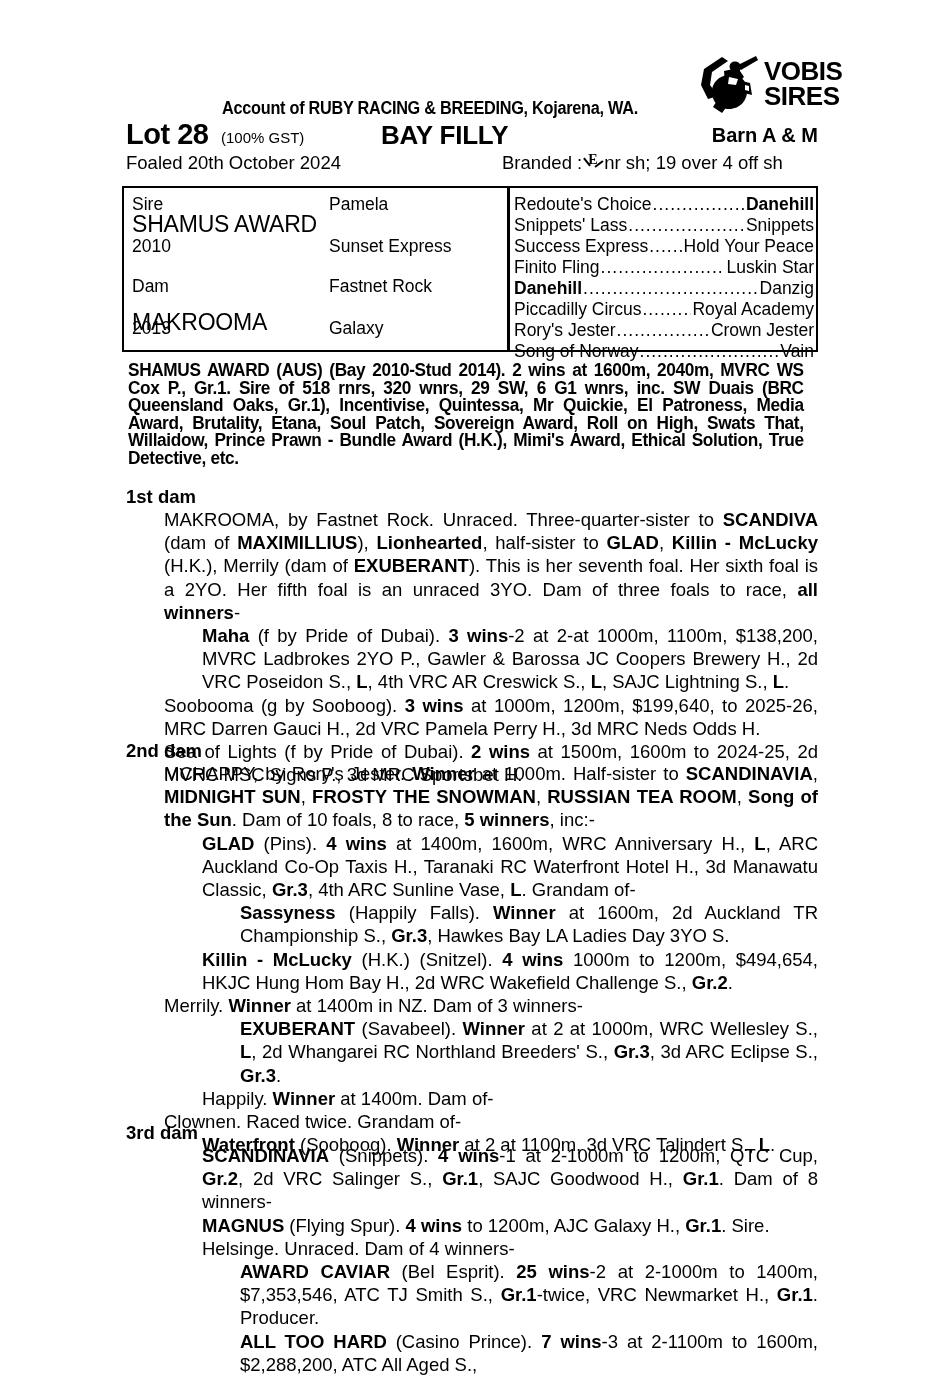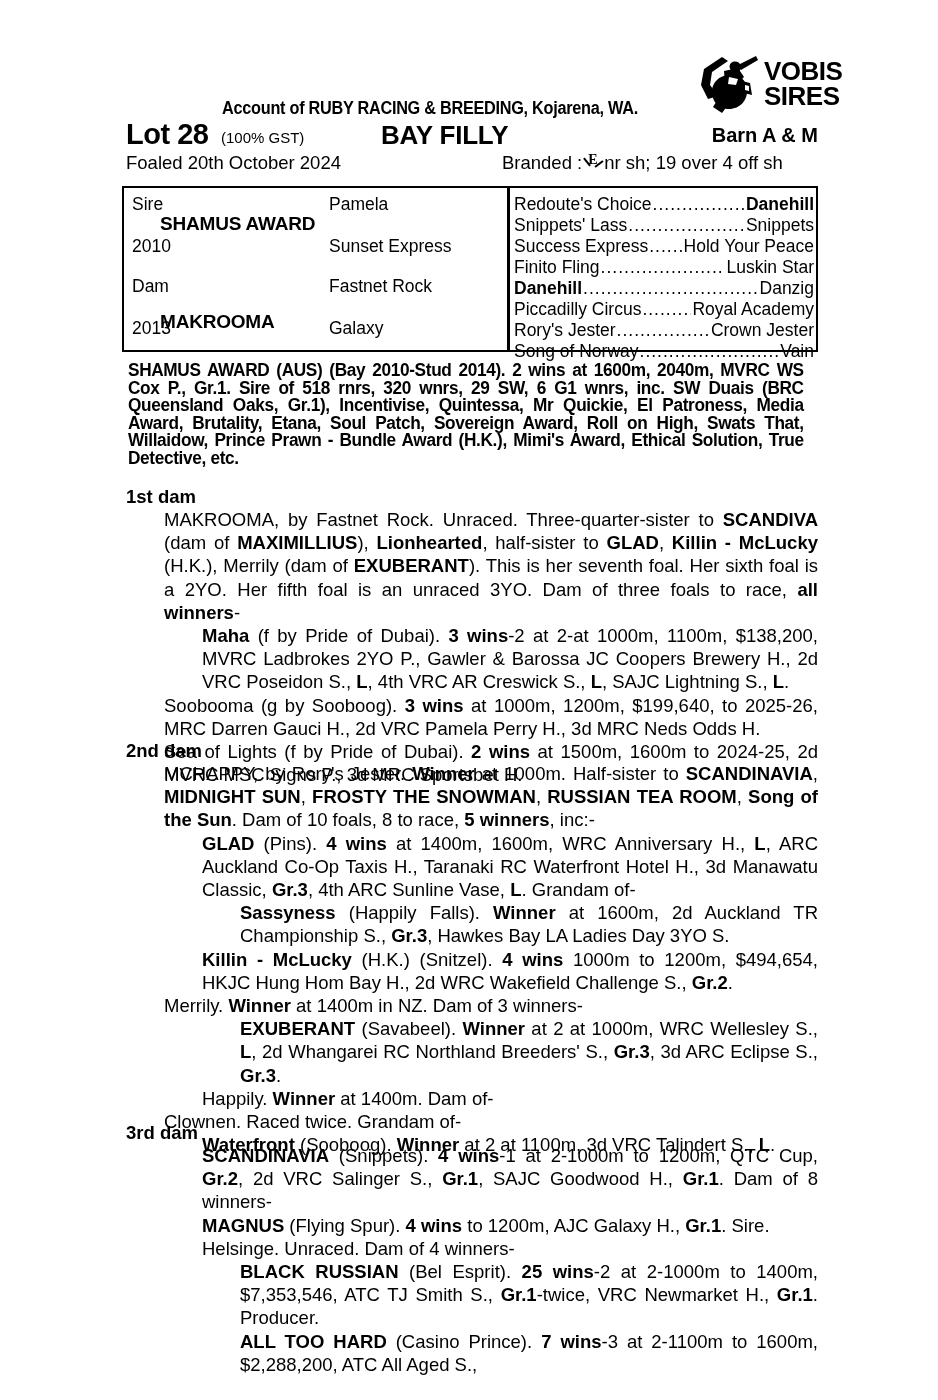--- a/index.html
+++ b/index.html
@@ -149,24 +149,23 @@
   .ped-col-a { position: absolute; left: 8px;  top: 0; width: 210px; }
   .ped-col-b { position: absolute; left: 205px; top: 0; width: 180px; }
   .ped-col-c { position: absolute; left: 390px; top: 0; width: 300px; }
   .ped-line {
     position: absolute;
     font-size: 17.5px;
     line-height: 20px;
     white-space: nowrap;
   }
   .ped-name {
-    font-weight: bold;
-    font-size: 19px;
+    font-weight: normal;
+    font-size: 23px;
     letter-spacing: -0.2px;
-    margin-left: 28px;
   }
   .gp-row {
     position: absolute;
     left: 0;
     width: 300px;
     font-size: 17.5px;
     line-height: 20px;
     display: flex;
     align-items: baseline;
   }
@@ -344,17 +343,17 @@
       <p class="ind2"><span>Happily. </span><span class="bold">Winner</span><span> at 1400m. Dam of-</span></p>
       <p class="ind1"><span>Clownen. Raced twice. Grandam of-</span></p>
       <p class="ind2"><span class="bold">Waterfront</span><span> (Sooboog). </span><span class="bold">Winner</span><span> at 2 at 1100m, 3d VRC Talindert S., </span><span class="bold">L</span><span>.</span></p>
     </div>
 
   <div class="dam-head" style="top:1122px;">3rd dam</div>
   <div class="dam-body" id="dam3-body" style="top:1144px;">
       <p class="ind2"><span class="bold">SCANDINAVIA</span><span> (Snippets). </span><span class="bold">4 wins</span><span>-1 at 2-1000m to 1200m, QTC Cup, </span><span class="bold">Gr.2</span><span>, 2d VRC Salinger S., </span><span class="bold">Gr.1</span><span>, SAJC Goodwood H., </span><span class="bold">Gr.1</span><span>. Dam of 8 winners-</span></p>
       <p class="ind2"><span class="bold">MAGNUS</span><span> (Flying Spur). </span><span class="bold">4 wins</span><span> to 1200m, AJC Galaxy H., </span><span class="bold">Gr.1</span><span>. Sire.</span></p>
       <p class="ind2"><span>Helsinge. Unraced. Dam of 4 winners-</span></p>
-      <p class="ind3"><span class="bold">BLACK RUSSIAN</span><span> (Bel Esprit). </span><span class="bold">25 wins</span><span>-2 at 2-1000m to 1400m, $7,353,546, ATC TJ Smith S., </span><span class="bold">Gr.1</span><span>-twice, VRC Newmarket H., </span><span class="bold">Gr.1</span><span>. Producer.</span></p>
+      <p class="ind3"><span class="bold">AWARD CAVIAR</span><span> (Bel Esprit). </span><span class="bold">25 wins</span><span>-2 at 2-1000m to 1400m, $7,353,546, ATC TJ Smith S., </span><span class="bold">Gr.1</span><span>-twice, VRC Newmarket H., </span><span class="bold">Gr.1</span><span>. Producer.</span></p>
       <p class="ind3"><span class="bold">ALL TOO HARD</span><span> (Casino Prince). </span><span class="bold">7 wins</span><span>-3 at 2-1100m to 1600m, $2,288,200, ATC All Aged S., </span></p>
     </div>
 
 </div>
 
 </body></html>

